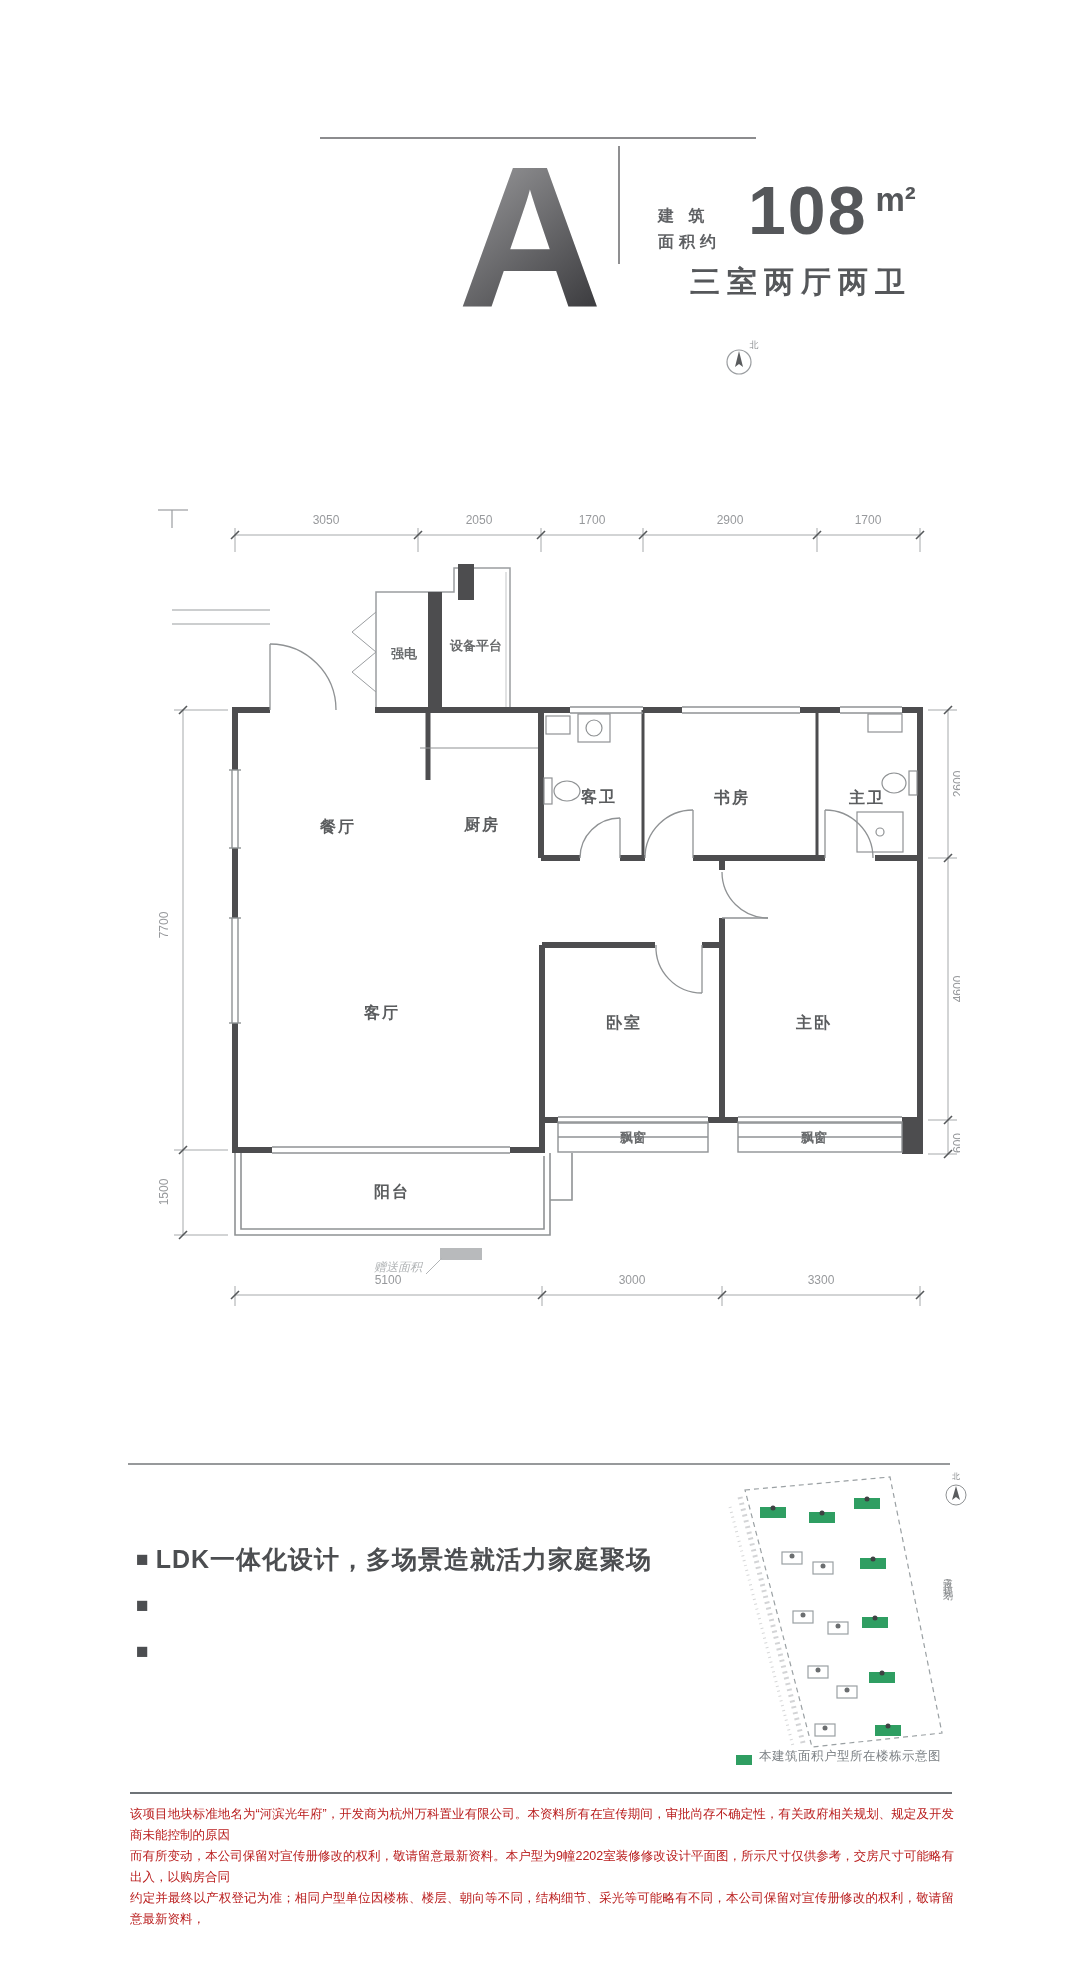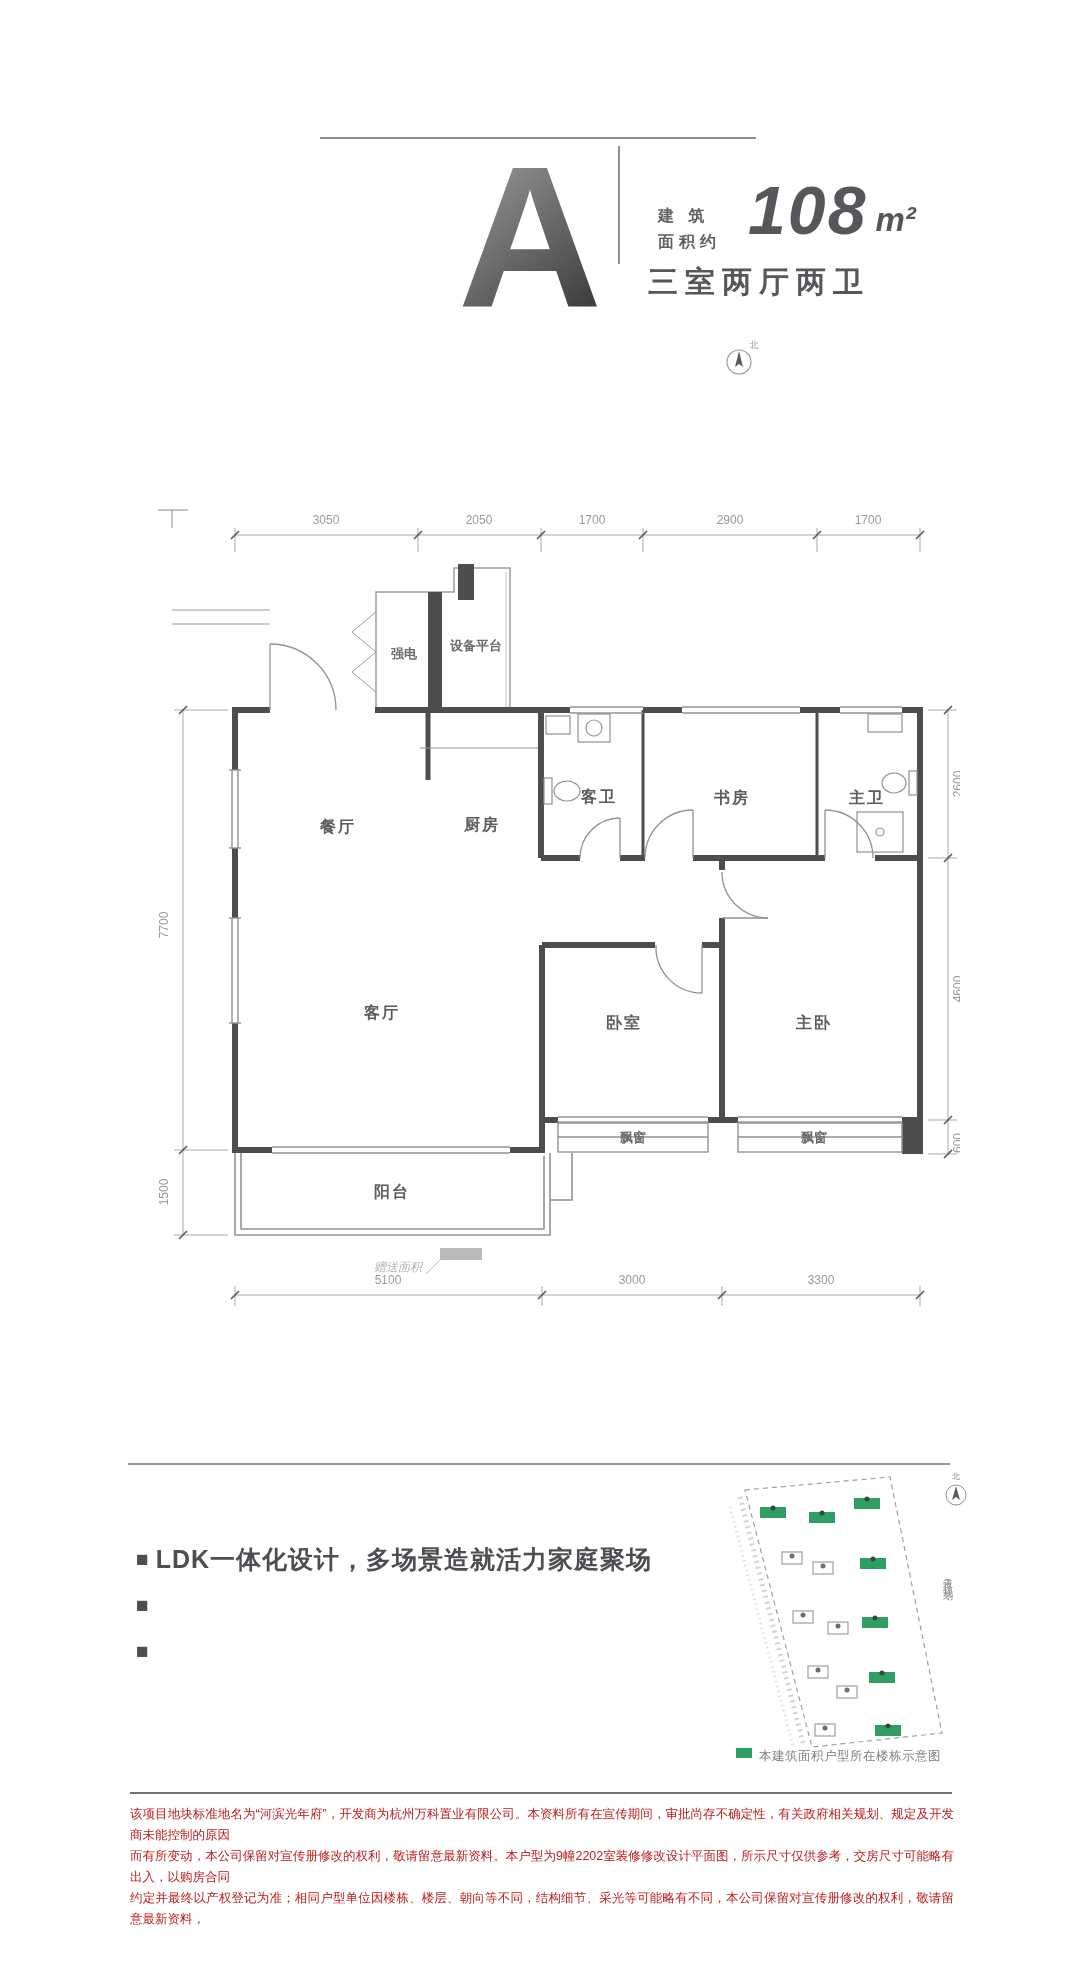--- a/index.html
+++ b/index.html
@@ -3,31 +3,31 @@
 <meta charset="utf-8">
 <style>
   html,body{margin:0;padding:0;background:#f2f2f2;}
   .page{position:relative;width:1080px;height:1974px;background:#ffffff;overflow:hidden;
         font-family:"Liberation Sans","DejaVu Sans",sans-serif;}
   .abs{position:absolute;}
   
   .top-rule{left:320px;top:137px;width:436px;height:2px;background:#8c8c8e;}
   .v-divider{left:618px;top:146px;width:2px;height:118px;background:#8f8f91;}
   .area-prefix{left:658px;top:203px;color:#5f6164;font-size:16px;line-height:26px;letter-spacing:5px;font-weight:bold;}
-  .area-value-row{left:748px;top:176px;color:#55575a;display:flex;align-items:flex-end;font-style:italic;}
+  .area-value-row{left:748px;top:176px;color:#55575a;display:flex;}
   .area-value{font-size:68px;font-weight:bold;line-height:68px;letter-spacing:2px;}
   .area-unit{font-size:33px;font-weight:bold;margin-left:8px;line-height:48px;}
-  .layout-summary{left:648px;top:262px;color:#55575a;font-size:30px;letter-spacing:7px;font-weight:bold;text-align:right;}
+  .layout-summary{left:690px;top:262px;color:#55575a;font-size:30px;letter-spacing:7px;font-weight:bold;text-align:right;}
   
   .section-rule{left:128px;top:1463px;width:822px;height:2px;background:#97999b;}
   .features{left:136px;top:1536px;}
   .feature-row{display:flex;align-items:center;height:46px;color:#4c4e51;font-size:25px;letter-spacing:1px;font-weight:bold;}
   .feature-marker{font-size:21px;margin-right:6px;color:#4c4e51;}
   
-  .legend-row{left:736px;top:1748px;display:flex;align-items:flex-start;}
+  .legend-row{left:736px;top:1748px;display:flex;align-items:flex-end;}
   .legend-swatch{width:16px;height:10px;background:#2f9e62;margin-right:7px;}
   .legend-text{font-size:12.5px;color:#7c8185;letter-spacing:0.5px;}
   .disclaimer-rule{left:130px;top:1792px;width:822px;height:2px;background:#6e7377;}
   .disclaimer{left:130px;top:1804px;width:824px;color:#b91c1c;font-size:12.5px;line-height:21px;text-align:justify;}
   svg text{font-family:"Liberation Sans","DejaVu Sans",sans-serif;}
 </style>
 </head>
 <body>
 
 <div class="page">

